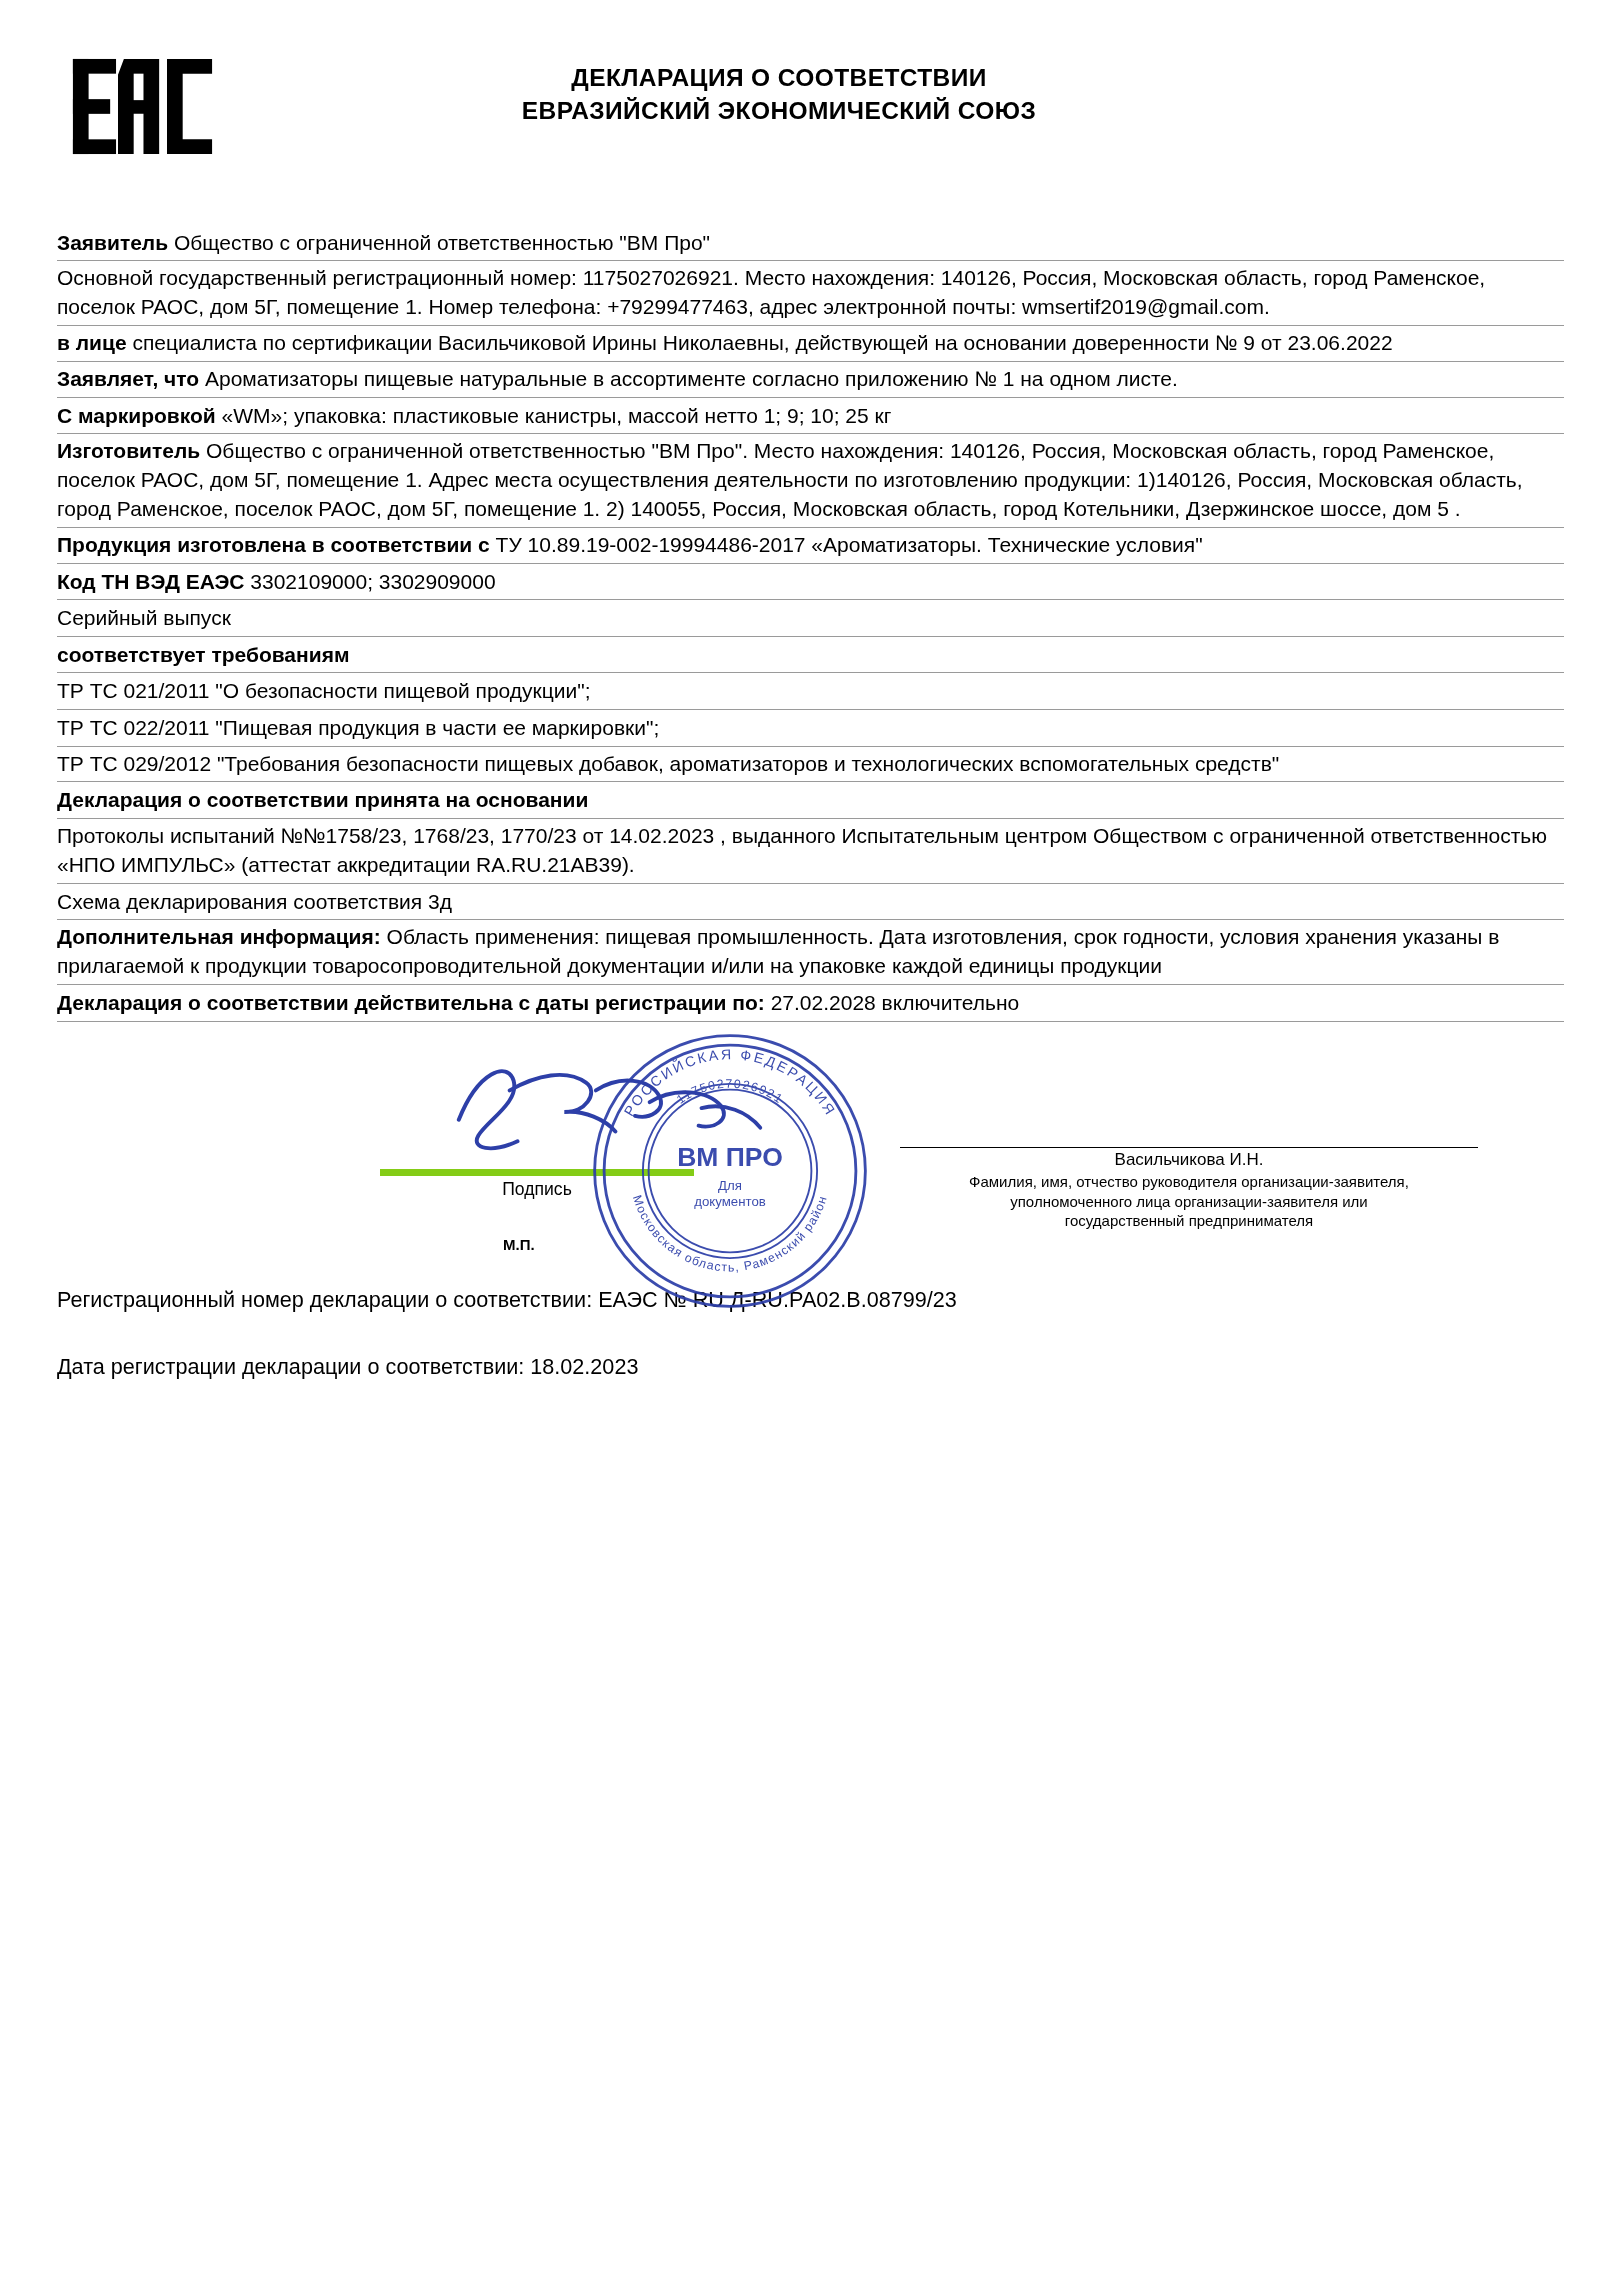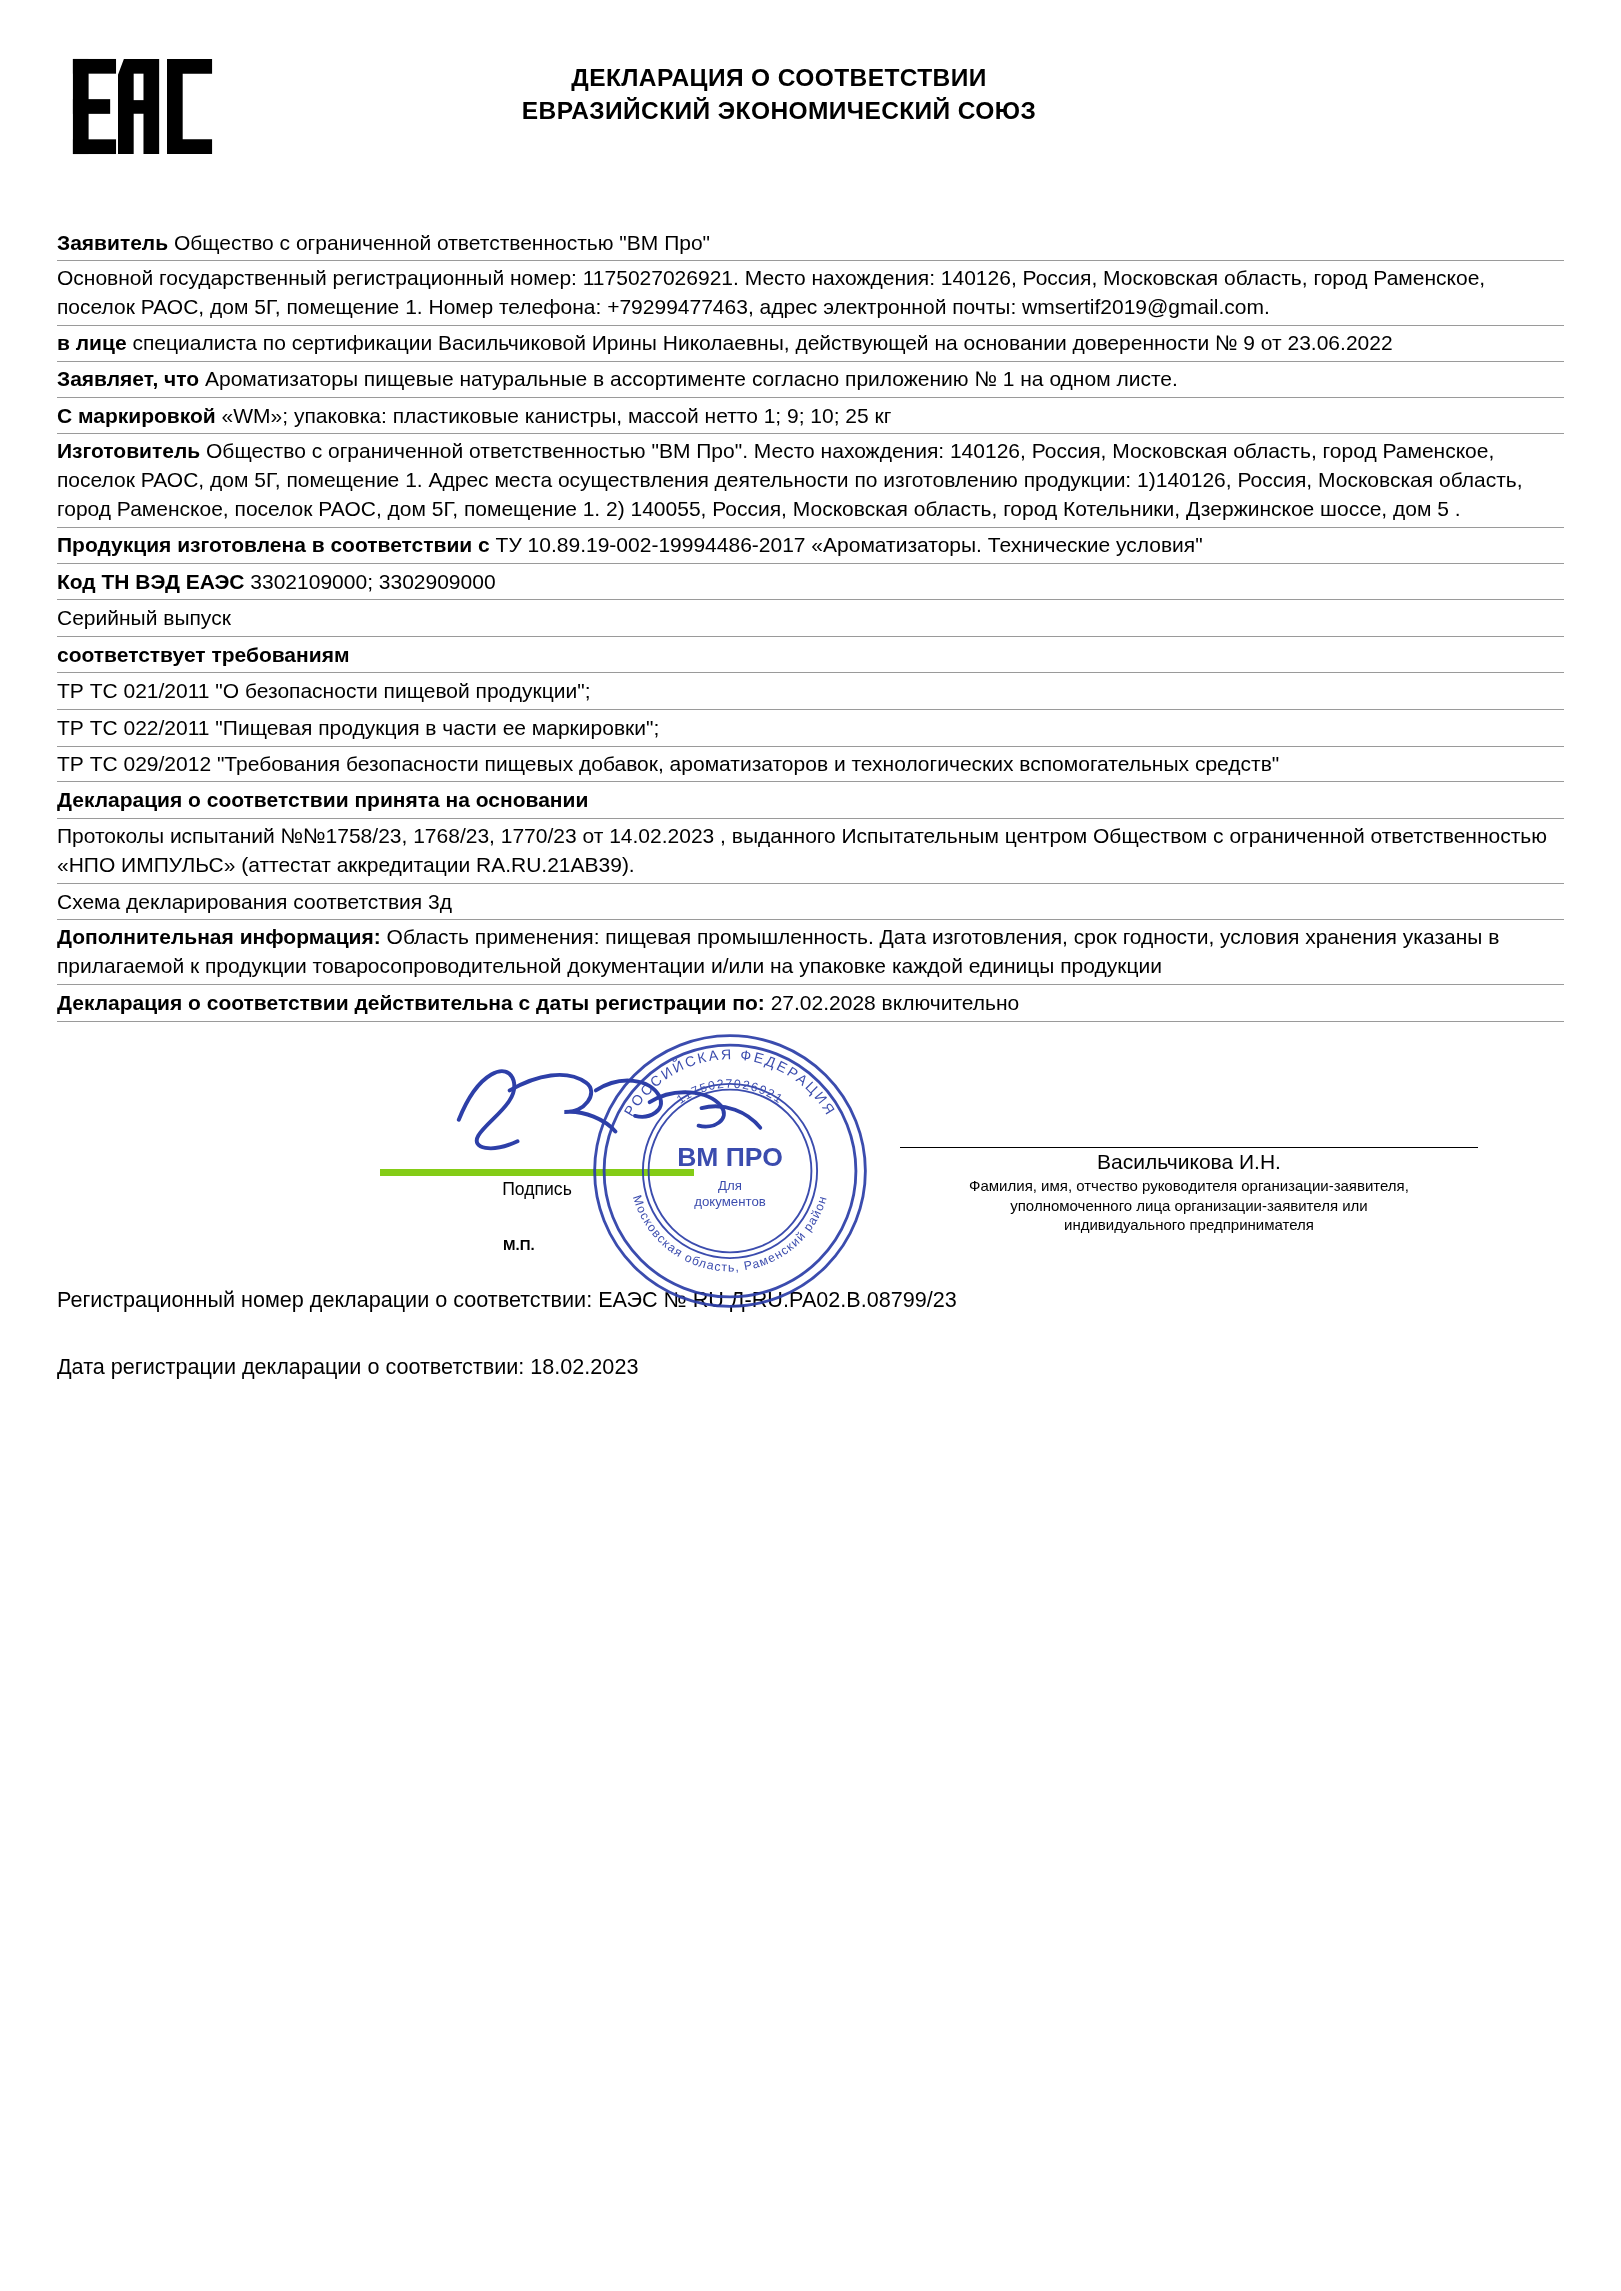--- a/index.html
+++ b/index.html
@@ -89,21 +89,21 @@
   }
   .sig-right {
     position: absolute;
     left: 843px;
     top: 125px;
     width: 578px;
     border-top: 1px solid #000;
     text-align: center;
   }
   .sig-right .name {
-    font-size: 21px;
+    font-size: 17px;
     padding-top: 2px;
   }
   .sig-right .cap {
     font-size: 15px;
     line-height: 1.3;
     padding-top: 2.9px;
   }
 
   
   .scribble {
@@ -252,21 +252,21 @@
       <div class="cap">Подпись</div>
     </div>
 
     <div class="mp">М.П.</div>
 
     <div class="sig-right">
       <div class="name">Васильчикова И.Н.</div>
       <div class="cap">
         <div>Фамилия, имя, отчество руководителя организации-заявителя,</div>
         <div>уполномоченного лица организации-заявителя или</div>
-        <div>индивидуального предпринимателя</div>
+        <div>государственный предпринимателя</div>
       </div>
     </div>
   </div>
 
   <svg class="stamp" viewBox="0 0 300 300">
     <defs>
       <path id="arcTop" d="M 32,150 A 118,118 0 0 1 268,150"></path>
       <path id="arcBottom" d="M 44,150 A 106,106 0 0 0 256,150"></path>
       <path id="arcOgrn" d="M 62,150 A 88,88 0 0 1 238,150"></path>
     </defs>

